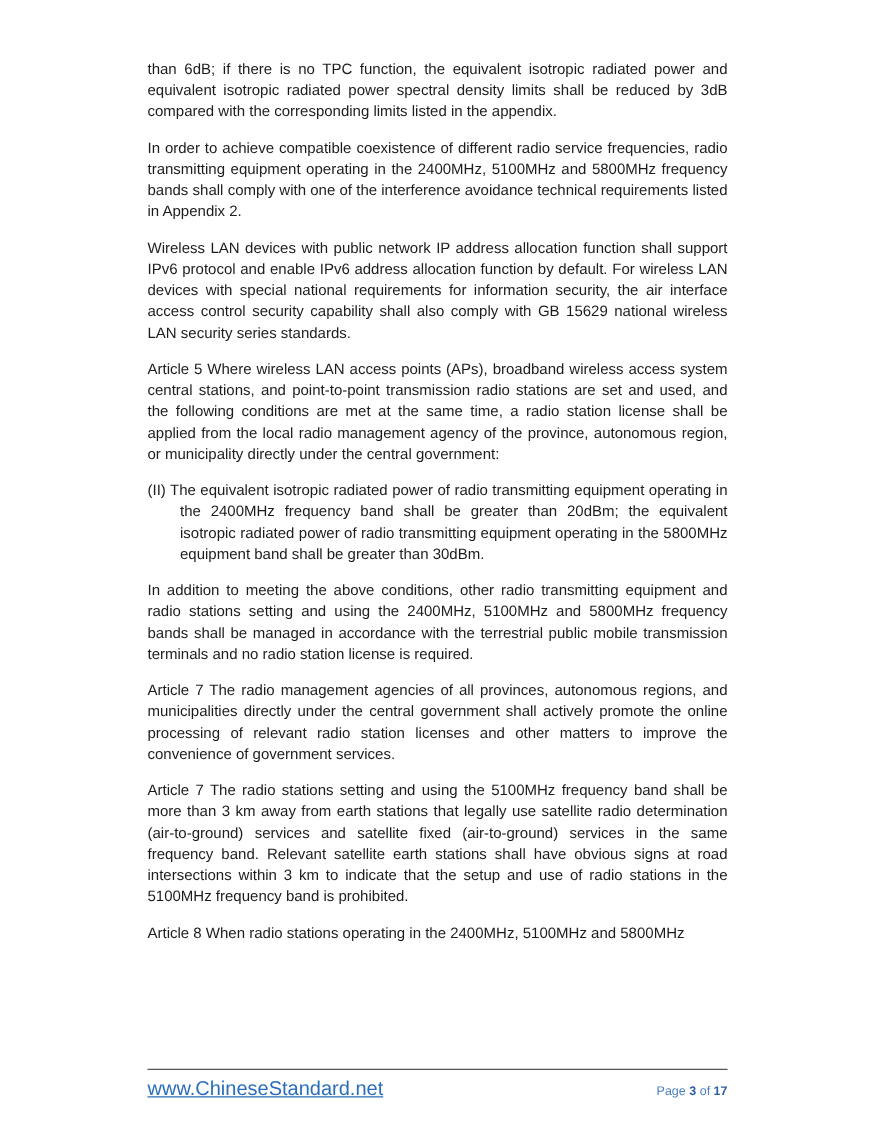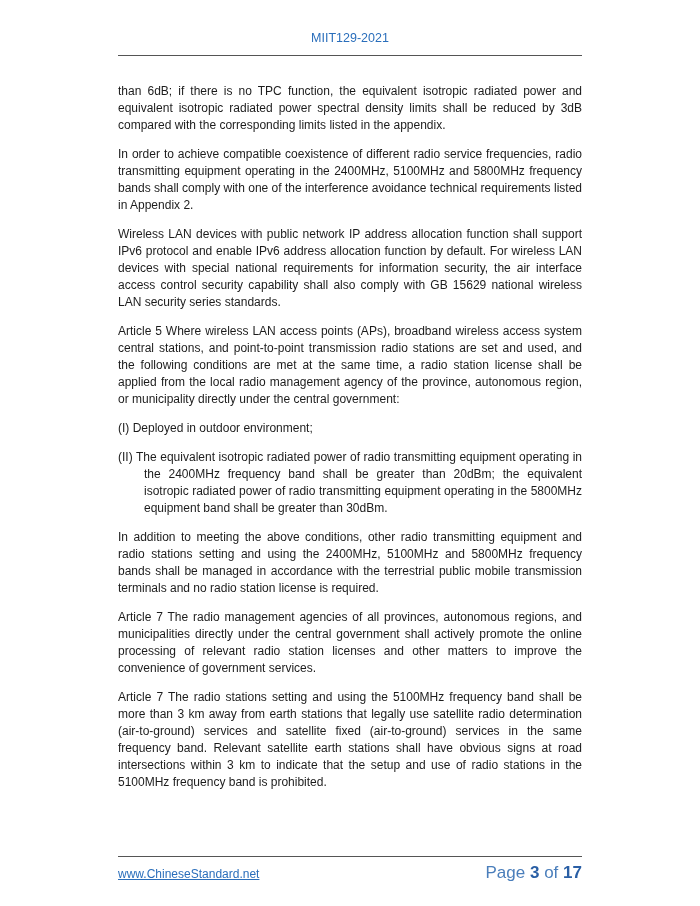--- a/index.html
+++ b/index.html
@@ -28,21 +28,21 @@
     padding-bottom: 9px;
     border-bottom: 1px solid var(--rule-color);
   }
   .doc-number {
     font-size: 12.5px;
     line-height: 16px;
     color: var(--accent-blue);
   }
   .doc-body {
     flex: 1;
-    margin-top: 27px;
+    margin-top: 17px;
   }
   .para {
     font-size: 12px;
     line-height: 17px;
     color: var(--text-color);
     text-align: justify;
     margin-bottom: 12px;
   }
   .para.last { margin-bottom: 0; }
   .article-lead { font-weight: normal; }
@@ -51,65 +51,62 @@
     text-indent: -26px;
   }
   .doc-footer {
     border-top: 1px solid var(--rule-color);
     padding-top: 8px;
     display: flex;
     justify-content: space-between;
     align-items: baseline;
   }
   .site-link {
-    font-size: 12px;
+    font-size: 16px;
     line-height: 16px;
     color: var(--accent-blue);
     text-decoration: underline;
     cursor: pointer;
   }
   .page-info {
-    font-size: 17px;
+    font-size: 10px;
     line-height: 16px;
     color: #4a7ebb;
   }
   .page-info b {
     color: #2a5fa5;
     font-weight: bold;
   }
 </style>
 </head>
 <body>
 
 <div class="page">
 
-  <header class="doc-header">
-    <div class="doc-number">MIIT129-2021</div>
-  </header>
 
   <main class="doc-body">
 
     <p class="para"><span>than 6dB; if there is no TPC function, the equivalent isotropic radiated power and equivalent isotropic radiated power spectral density limits shall be reduced by 3dB compared with the corresponding limits listed in the appendix.</span></p>
 
     <p class="para"><span>In order to achieve compatible coexistence of different radio service frequencies, radio transmitting equipment operating in the 2400MHz, 5100MHz and 5800MHz frequency bands shall comply with one of the interference avoidance technical requirements listed in Appendix 2.</span></p>
 
     <p class="para"><span>Wireless LAN devices with public network IP address allocation function shall support IPv6 protocol and enable IPv6 address allocation function by default. For wireless LAN devices with special national requirements for information security, the air interface access control security capability shall also comply with GB 15629 national wireless LAN security series standards.</span></p>
 
     <p class="para"><strong class="article-lead">Article 5</strong><span> Where wireless LAN access points (APs), broadband wireless access system central stations, and point-to-point transmission radio stations are set and used, and the following conditions are met at the same time, a radio station license shall be applied from the local radio management agency of the province, autonomous region, or municipality directly under the central government:</span></p>
 
-    <p class="para hang"><span>(I) Deployed in outdoor environment;</span></p>
 
     <p class="para hang"><span>(II) The equivalent isotropic radiated power of radio transmitting equipment operating in the 2400MHz frequency band shall be greater than 20dBm; the equivalent isotropic radiated power of radio transmitting equipment operating in the 5800MHz equipment band shall be greater than 30dBm.</span></p>
 
     <p class="para"><span>In addition to meeting the above conditions, other radio transmitting equipment and radio stations setting and using the 2400MHz, 5100MHz and 5800MHz frequency bands shall be managed in accordance with the terrestrial public mobile transmission terminals and no radio station license is required.</span></p>
 
     <p class="para"><strong class="article-lead">Article 7</strong><span> The radio management agencies of all provinces, autonomous regions, and municipalities directly under the central government shall actively promote the online processing of relevant radio station licenses and other matters to improve the convenience of government services.</span></p>
 
     <p class="para"><strong class="article-lead">Article 7</strong><span> The radio stations setting and using the 5100MHz frequency band shall be more than 3 km away from earth stations that legally use satellite radio determination (air-to-ground) services and satellite fixed (air-to-ground) services in the same frequency band. Relevant satellite earth stations shall have obvious signs at road intersections within 3 km to indicate that the setup and use of radio stations in the 5100MHz frequency band is prohibited.</span></p>
 
+    <p class="para last"><strong class="article-lead">Article 8</strong><span> When radio stations operating in the 2400MHz, 5100MHz and 5800MHz</span></p>
 
   </main>
 
   <footer class="doc-footer">
     <a class="site-link" href="#">www.ChineseStandard.net</a>
     <div class="page-info"><span>Page</span> <b>3</b> <span>of</span> <b>17</b></div>
   </footer>
 
 </div>
 

